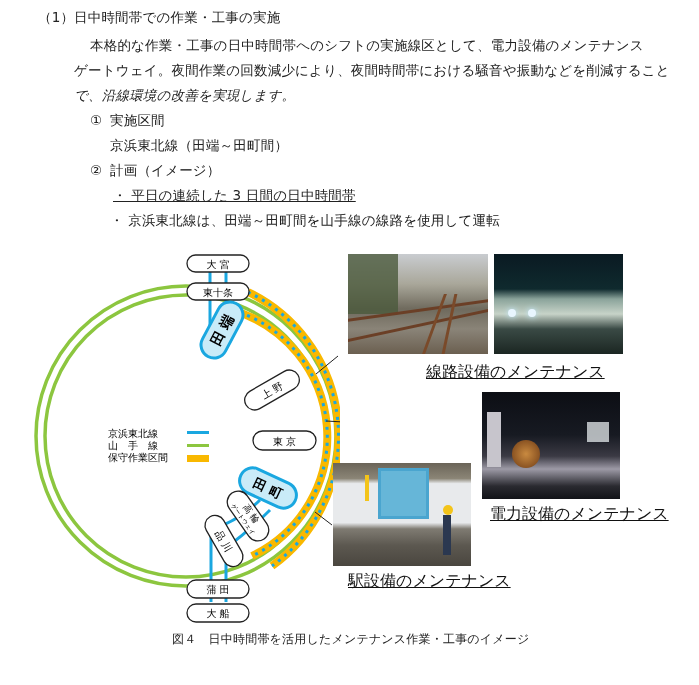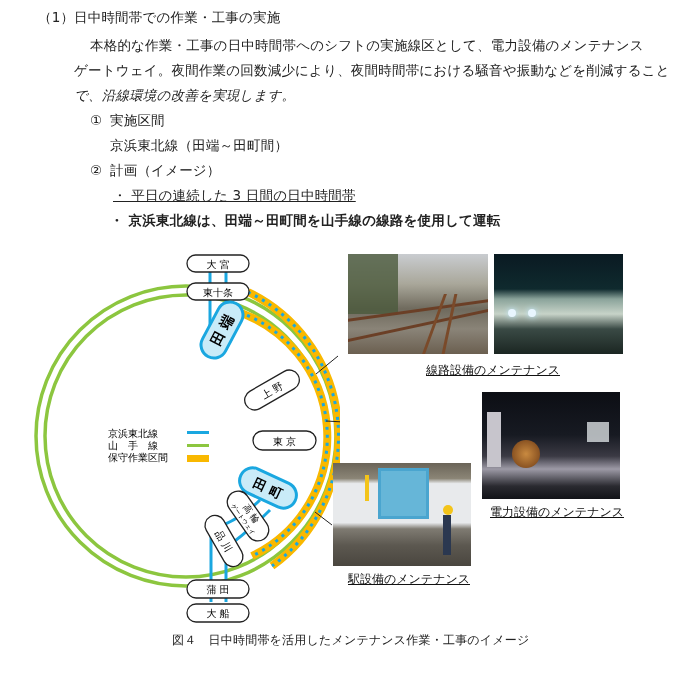--- a/index.html
+++ b/index.html
@@ -1,38 +1,38 @@
 <!DOCTYPE html>
 <html><head>
 <meta charset="utf-8">
 <style>
   html,body{margin:0;padding:0;background:#fff;}
   body{width:699px;height:685px;position:relative;overflow:hidden;
        font-family:"DejaVu Sans","Liberation Sans",sans-serif;color:#222;}
   .t{position:absolute;font-size:13.5px;line-height:18px;white-space:nowrap;letter-spacing:0.2px;}
-  .cap{position:absolute;font-size:12px;white-space:nowrap;text-decoration:underline;color:#111;}
+  .cap{position:absolute;font-size:16px;white-space:nowrap;text-decoration:underline;color:#111;}
   .photo{position:absolute;overflow:hidden;}
   svg text{font-family:"DejaVu Sans","Liberation Sans",sans-serif;}
 </style>
 </head>
 <body>
 
 <div class="t" style="left:38px;top:8px;">（1）</div>
 <div class="t" style="left:74px;top:8px;text-align:center;">日中時間帯での作業・工事の実施</div>
 <div class="t" style="left:90px;top:36px;">本格的な作業・工事の日中時間帯へのシフトの実施線区として、電力設備のメンテナンス</div>
 <div class="t" style="left:74px;top:61px;">ゲートウェイ。夜間作業の回数減少により、夜間時間帯における騒音や振動などを削減すること</div>
 <div class="t" style="left:74px;top:86px;font-style:italic;">で、沿線環境の改善を実現します。</div>
 
 <div class="t" style="left:90px;top:111px;">①</div>
 <div class="t" style="left:110px;top:111px;">実施区間</div>
 <div class="t" style="left:110px;top:136px;">京浜東北線（田端～田町間）</div>
 <div class="t" style="left:90px;top:161px;">②</div>
 <div class="t" style="left:110px;top:161px;">計画（イメージ）</div>
 <div class="t" style="left:113px;top:186px;text-decoration:underline;">・ 平日の連続した 3 日間の日中時間帯</div>
-<div class="t" style="left:110px;top:211px;font-weight:bold;">・ 京浜東北線は、田端～田町間を山手線の線路を使用して運転</div>
+<div class="t" style="left:110px;top:211px;">・ 京浜東北線は、田端～田町間を山手線の線路を使用して運転</div>
 
 <svg style="position:absolute;left:0;top:240px;" width="340" height="390" viewBox="0 240 340 390">
 
   <circle cx="186" cy="436" r="150" fill="none" stroke="#8cc63f" stroke-width="3.5"></circle>
   <circle cx="186" cy="436" r="141" fill="none" stroke="#8cc63f" stroke-width="3.5"></circle>
 
   <path d="M 226 320 A 128 128 0 0 1 246 552" fill="none" stroke="#f9b800" stroke-width="0"></path>
   <g>
     <path d="M 232 310 A 132 132 0 0 1 252 556" fill="none" stroke="#f9b800" stroke-width="8"></path>
     <path d="M 232 310 A 132 132 0 0 1 252 556" fill="none" stroke="#1aa7e0" stroke-width="3" stroke-dasharray="3 5"></path>
@@ -135,13 +135,13 @@
 <div class="cap" style="left:490px;top:504px;">電力設備のメンテナンス</div>
 
 <div class="photo" style="left:333px;top:463px;width:138px;height:103px;background:linear-gradient(180deg,#6a6458 0%,#8b8576 15%,#e8eaec 20%,#e8eaec 58%,#7f7b72 64%,#5c5850 80%,#4a463f 100%);">
   <div style="position:absolute;left:45px;top:5px;width:45px;height:45px;background:#66b6d8;border:3px solid #4aa5cf;"></div>
   <div style="position:absolute;left:32px;top:12px;width:4px;height:26px;background:#f3c41a;"></div>
   <div style="position:absolute;left:110px;top:42px;width:10px;height:10px;border-radius:50%;background:#f3c41a;"></div>
   <div style="position:absolute;left:110px;top:52px;width:8px;height:40px;background:#2b3850;"></div>
 </div>
 <div class="cap" style="left:348px;top:571px;">駅設備のメンテナンス</div>
 
-<div class="t" style="left:172px;top:631px;font-size:12px;">図４　日中時間帯を活用したメンテナンス作業・工事のイメージ</div>
+<div class="t" style="left:172px;top:631px;font-size:12px;font-family:Liberation Mono, monospace;">図４　日中時間帯を活用したメンテナンス作業・工事のイメージ</div>
 
 </body></html>

